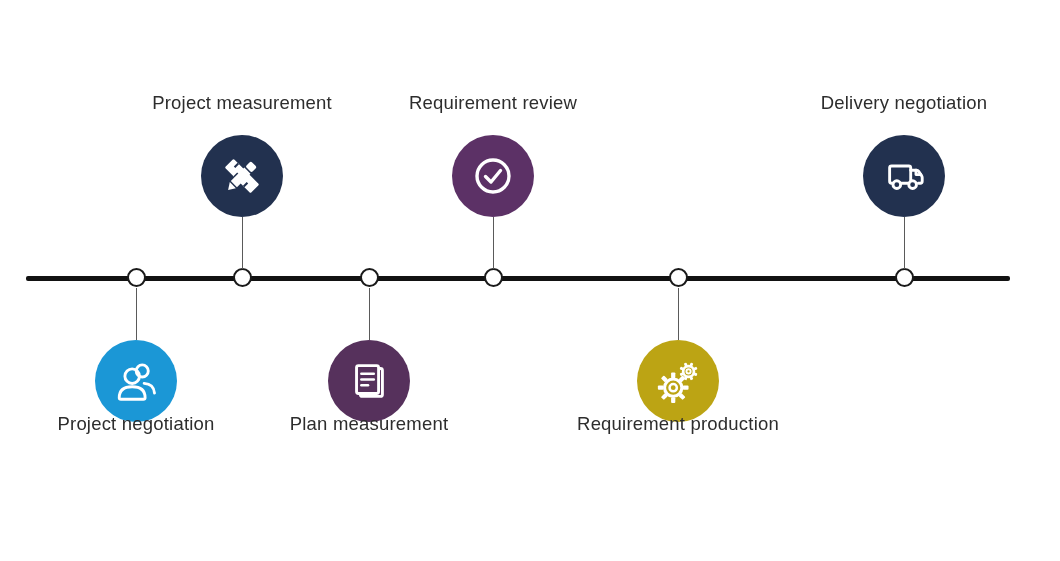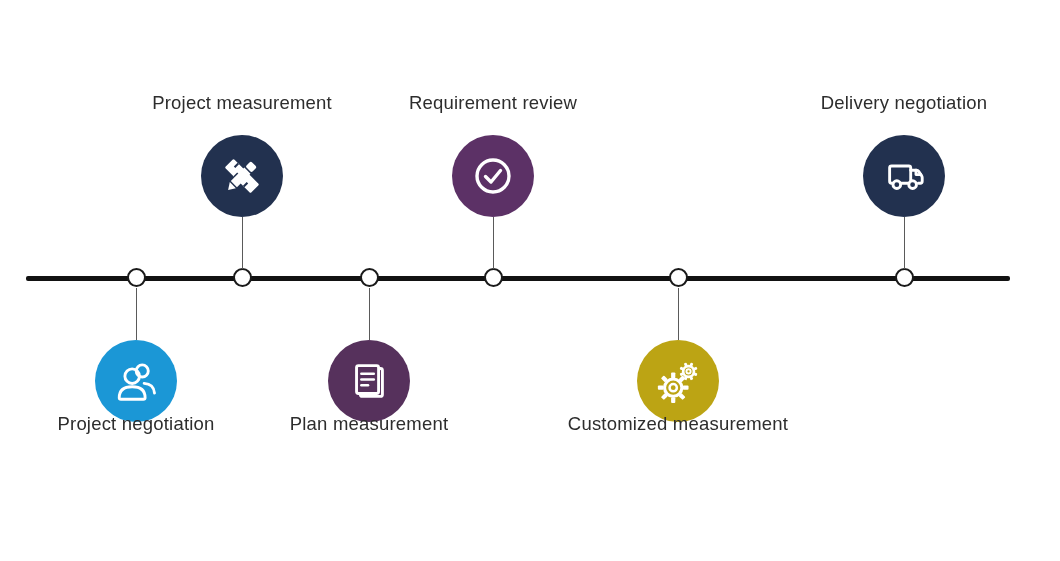--- a/index.html
+++ b/index.html
@@ -142,21 +142,21 @@
             <rect x="33.6" y="4.5" width="3" height="4.4" rx="0.8" transform="rotate(202 35 14)"></rect>
             <rect x="33.6" y="4.5" width="3" height="4.4" rx="0.8" transform="rotate(247 35 14)"></rect>
             <rect x="33.6" y="4.5" width="3" height="4.4" rx="0.8" transform="rotate(292 35 14)"></rect>
             <rect x="33.6" y="4.5" width="3" height="4.4" rx="0.8" transform="rotate(337 35 14)"></rect>
           </g>
           <circle cx="35" cy="14" r="5.6" fill="none" stroke="#ffffff" stroke-width="2.8"></circle>
           <circle cx="35" cy="14" r="2.2" fill="none" stroke="#ffffff" stroke-width="2"></circle>
         </svg>
       </span>
     </div>
-    <div class="step-label">Customized measurement</div>
+    <div class="step-label">Requirement production</div>
   </div>
 
   <div class="step above" style="left:904px">
     <div class="node"></div>
     <div class="connector"></div>
     <div class="bubble" style="background: rgb(34, 49, 79);">
       <span>
         <svg width="46" height="46" viewBox="0 0 48 48" fill="none" stroke="#ffffff" stroke-width="3" stroke-linecap="round" stroke-linejoin="round">
           <rect x="9" y="13.5" width="22" height="18" rx="2"></rect>
           <path d="M31 18 h6 c0.9 0 1.8 0.45 2.3 1.2 l3 4.4 c0.45 0.65 0.7 1.45 0.7 2.25 v3.65 c0 1.1 -0.9 2 -2 2 h-2"></path>

